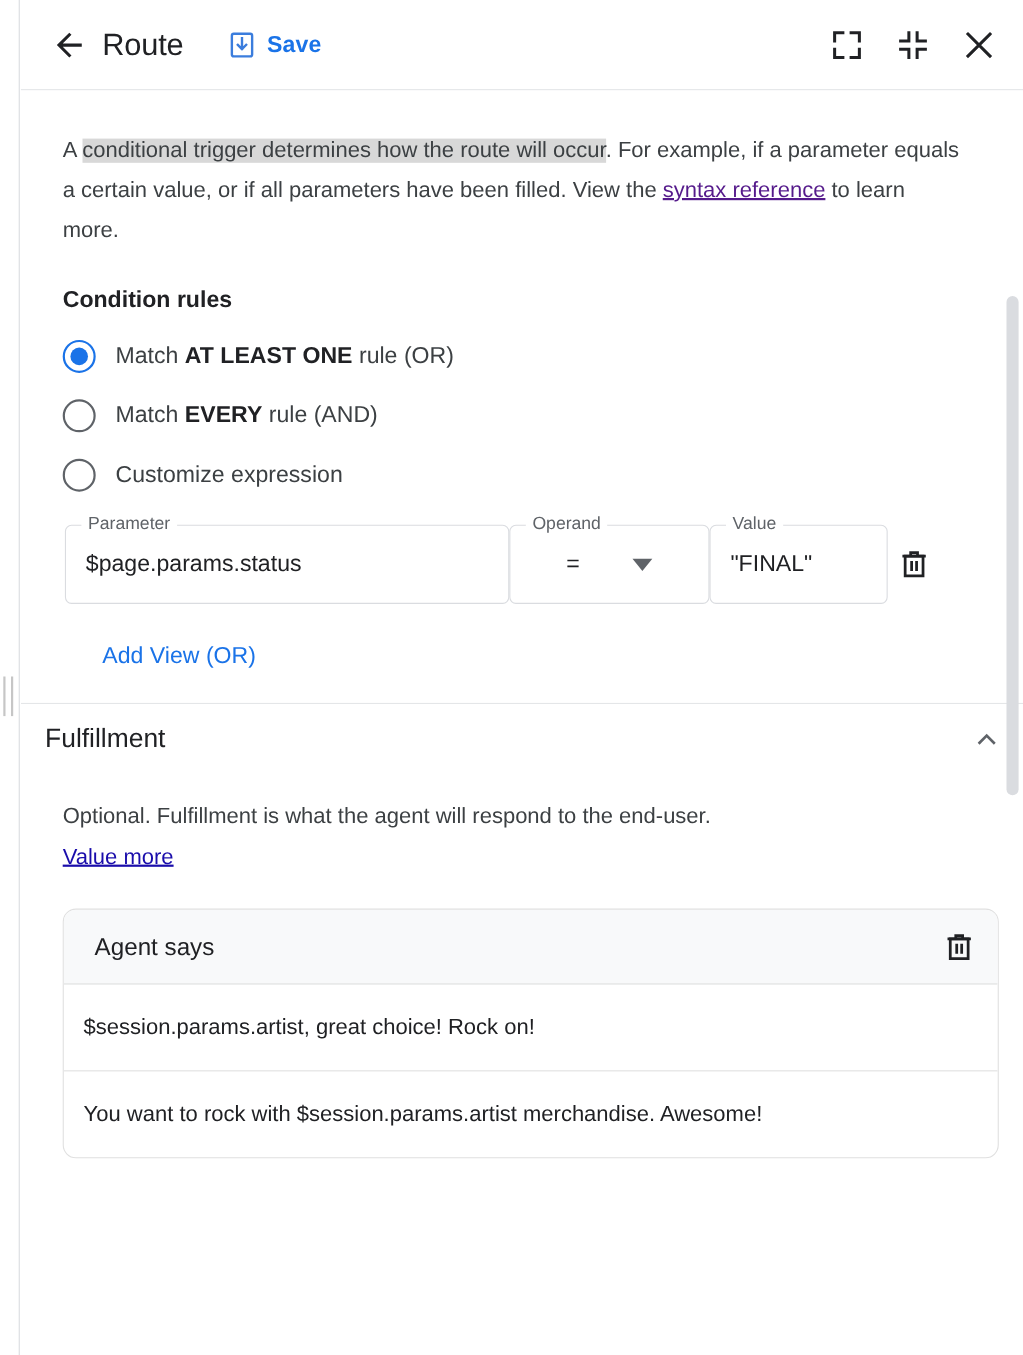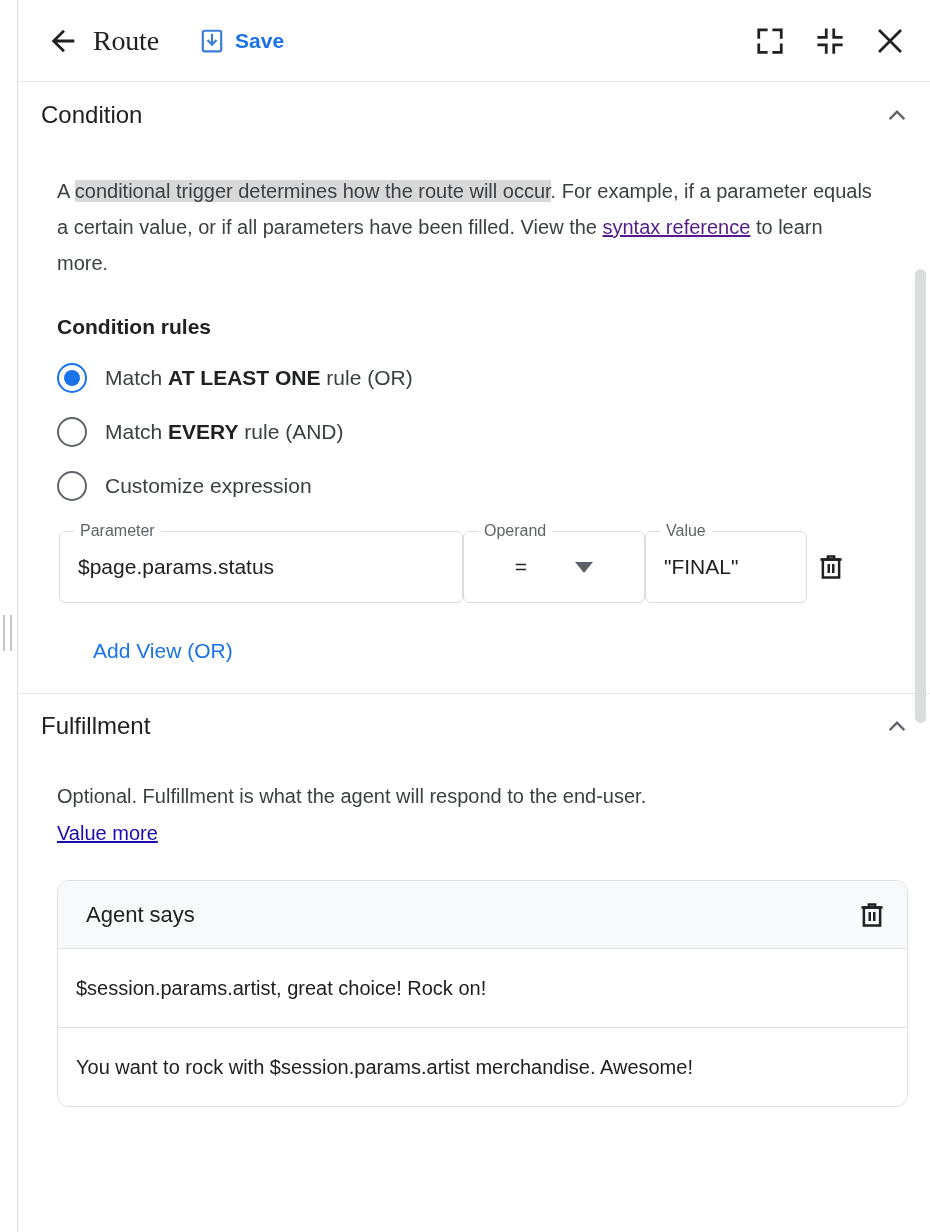--- a/index.html
+++ b/index.html
@@ -47,21 +47,20 @@
     width: 44px; height: 44px;
     display: flex; align-items: center; justify-content: center;
     border: none; background: transparent; cursor: pointer;
     border-radius: 50%;
     flex: 0 0 auto;
   }
   .header-title {
     font-size: 28px; color: #202124; font-weight: 400;
     margin-left: 8px; letter-spacing: -0.2px;
     white-space: nowrap;
-    font-family: Liberation Serif, serif;
   }
   .save-btn {
     display: flex; align-items: center; gap: 10px;
     margin-left: 30px;
     border: none; background: transparent; cursor: pointer;
     padding: 6px 10px; border-radius: 4px;
   }
   .save-label {
     color: #1a73e8; font-size: 21px; font-weight: 700;
     letter-spacing: 0.1px;
@@ -271,28 +270,20 @@
               <path d="M4 4l16 16M20 4L4 20" fill="none" stroke="#202124" stroke-width="2.2" stroke-linecap="square"></path>
             </svg>
           </span>
         </button>
       </div>
     </div>
 
     <div class="scroll-area">
 
       <div>
-        <div class="section-head">
-          <div class="section-title">Condition</div>
-          <span>
-            <svg width="26" height="26" viewBox="0 0 24 24">
-              <path d="M6 15l6-6 6 6" fill="none" stroke="#5f6368" stroke-width="2.2" stroke-linecap="square"></path>
-            </svg>
-          </span>
-        </div>
 
         <div class="section-body">
 
           <p class="desc"><span>A </span><span class="sel">conditional trigger determines how the route will occur</span><span>. For example, if a parameter equals a certain value, or if all parameters have been filled. View the </span><a class="link-purple">syntax reference</a><span> to learn more.</span></p>
 
           <div class="subhead">Condition rules</div>
 
           <div class="radio-row">
             <span class="radio checked"></span>
             <span class="radio-label"><span>Match </span><b>AT LEAST ONE</b><span> rule (OR)</span></span>

